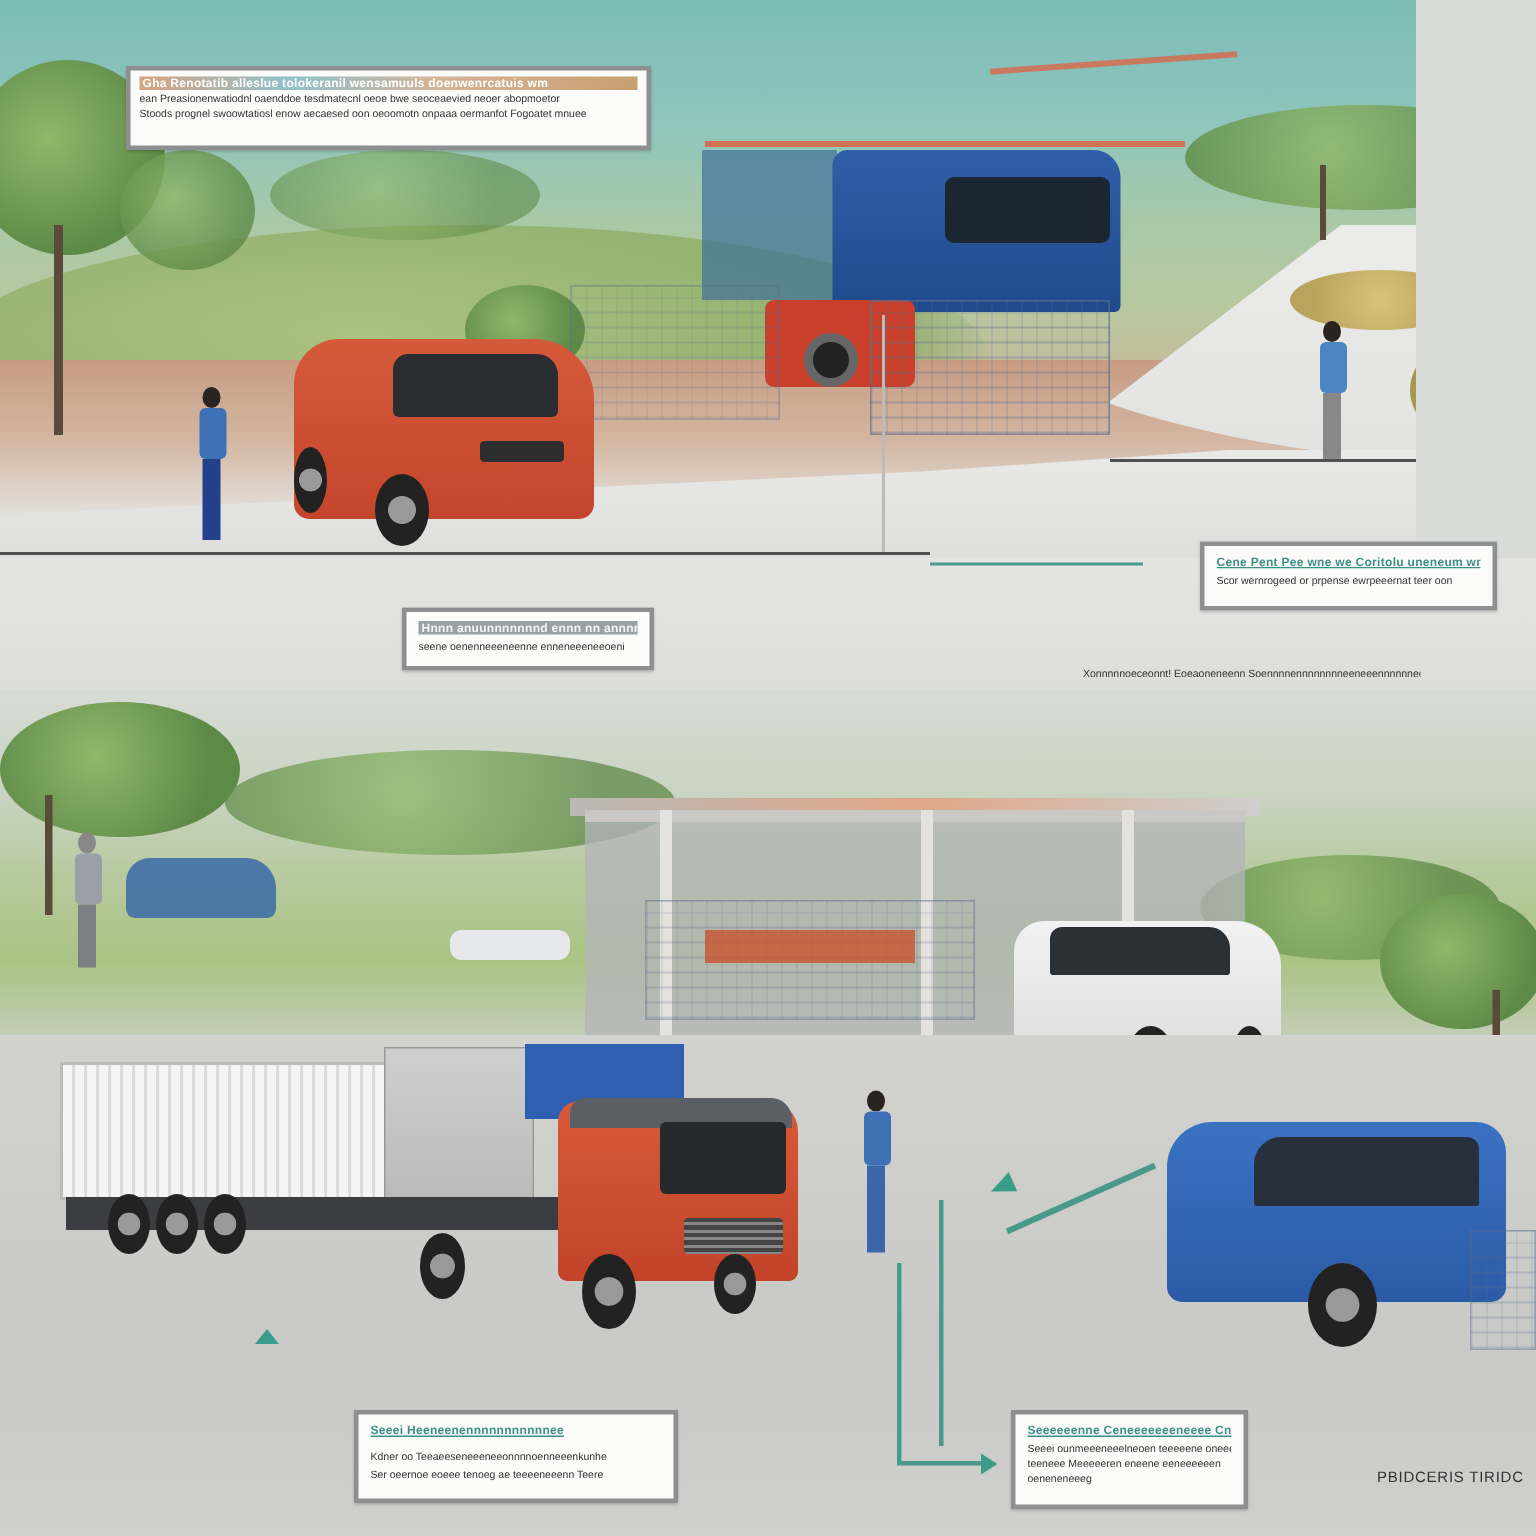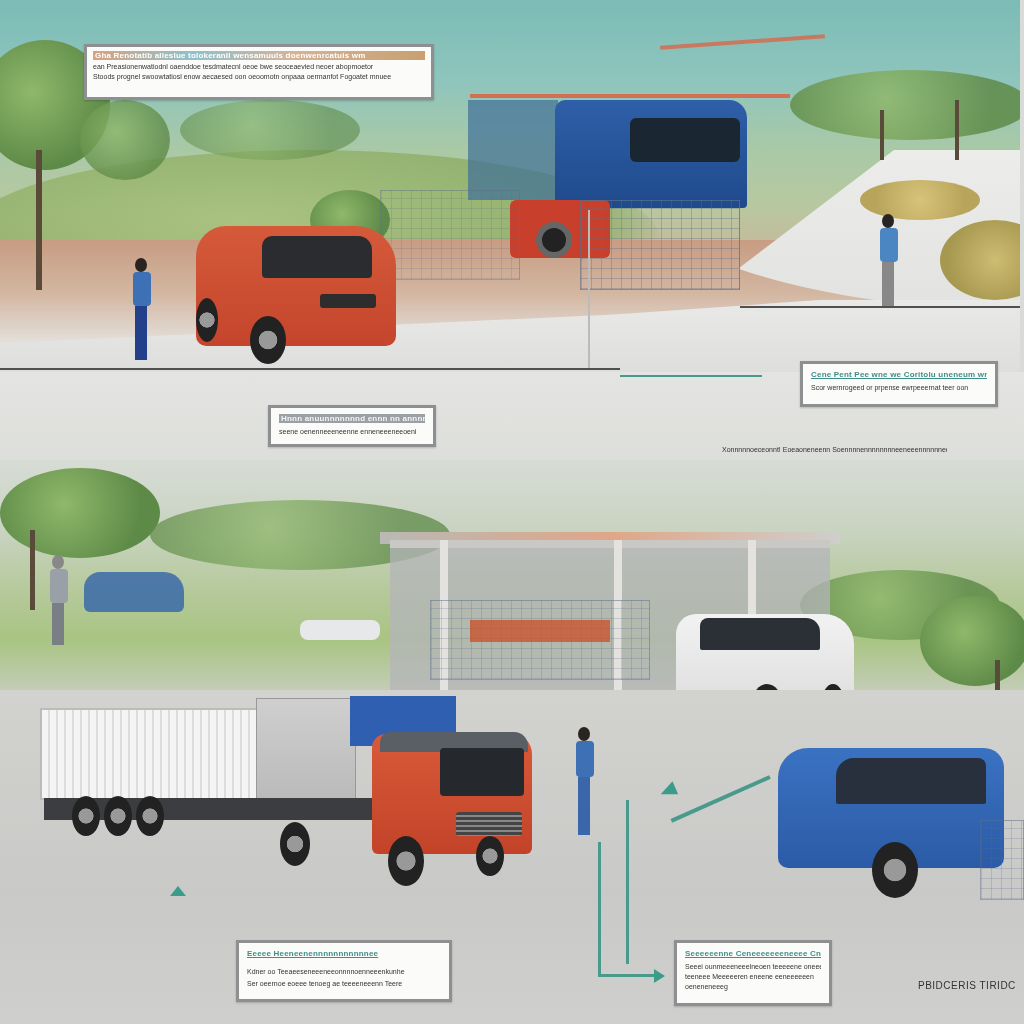--- a/index.html
+++ b/index.html
@@ -1,21 +1,21 @@
 <!DOCTYPE html>
 <html><head>
 <meta charset="utf-8">
 <style>
   * { box-sizing: border-box; margin: 0; padding: 0; }
   html, body { width: 1024px; height: 1024px; overflow: hidden; background: #d9dbd8; }
   body { position: relative; font-family: "Liberation Sans", sans-serif; }
   .abs { position: absolute; }
 
   
-  .top-scene { left: 0; top: 0; width: 1020px; height: 372px; overflow: hidden;
+  .top-scene { left: 0; top: 0; width: 944px; height: 372px; overflow: hidden;
     background: linear-gradient(180deg, #7bbcb6 0%, #8fc5bd 22%, #a9c9a6 40%, #b7c8a0 55%, #c9b79a 70%, #d8d8d2 100%); }
   .top-hill { left: -40px; top: 150px; width: 700px; height: 180px; border-radius: 50%;
     background: radial-gradient(ellipse at 40% 40%, #a8c27e, #8fae6a 60%, transparent 72%); opacity: .9; }
   .top-ground { left: 0; top: 240px; width: 1024px; height: 132px;
     background: linear-gradient(180deg, #c79c82 0%, #d3b6a1 40%, #e4e2de 80%); }
   .top-road { left: 0; top: 300px; width: 1024px; height: 72px; background: linear-gradient(180deg,#e9e9e7,#dedfdc); clip-path: polygon(0 60%, 30% 40%, 60% 20%, 80% 0, 100% 0, 100% 100%, 0 100%); }
   .curve-path { left: 600px; top: 150px; width: 420px; height: 160px; border-radius: 0 0 0 100%;
     background: linear-gradient(180deg,#ececea,#e2e3e0); clip-path: polygon(70% 0, 100% 0, 100% 100%, 20% 100%); }
   .tree { border-radius: 50%; background: radial-gradient(circle at 40% 40%, #8fb86a, #5e8a48 70%); }
   .trunk { background: #5a4a3a; width: 6px; }
@@ -220,21 +220,21 @@
 
 <div class="abs teal-line" style="left:670px;top:775px;width:108px;height:4px;transform:rotate(-24deg);transform-origin:right center;left:662px;"></div>
 <div class="abs" style="left:660px;top:784px;width:0;height:0;border-top:7px solid transparent;border-bottom:7px solid transparent;border-right:16px solid #3c9c8a;transform:rotate(-24deg);"></div>
 <div class="abs teal-line" style="left:626px;top:800px;width:3px;height:164px;"></div>
 <div class="abs teal-line" style="left:598px;top:842px;width:3px;height:134px;"></div>
 <div class="abs teal-line" style="left:598px;top:974px;width:58px;height:3px;"></div>
 <div class="abs" style="left:654px;top:969px;width:0;height:0;border-top:7px solid transparent;border-bottom:7px solid transparent;border-left:11px solid #3c9c8a;"></div>
 <div class="abs arrow-up" style="left:170px;top:886px;"></div>
 
 <div class="abs callout" style="left:236px;top:940px;width:216px;height:62px;">
-  <div class="title">Eeeee  Heeneenennnnnnnnnnnee</div>
+  <div class="title">Seeei  Heeneenennnnnnnnnnnee</div>
   <div class="body" style="margin-top:8px">Kdner oo Teeaeeseneeeneeonnnnoenneeenkunhe</div>
   <div class="body" style="margin-top:0">Ser oeernoe eoeee  tenoeg  ae  teeeeneeenn  Teere</div>
 </div>
 
 <div class="abs callout" style="left:674px;top:940px;width:158px;height:66px;">
   <div class="title">Seeeeeenne Ceneeeeeeeneeee Cneeneeeene</div>
   <div class="body" style="margin-top:4px;line-height:10px">Seeei  ounmeeeneeelneoen  teeeeene oneeeeer</div>
   <div class="body" style="margin-top:0;line-height:10px">teeneee Meeeeeren  eneene  eeneeeeeen</div>
   <div class="body" style="margin-top:0;line-height:10px">oeneneneeeg</div>
 </div>

